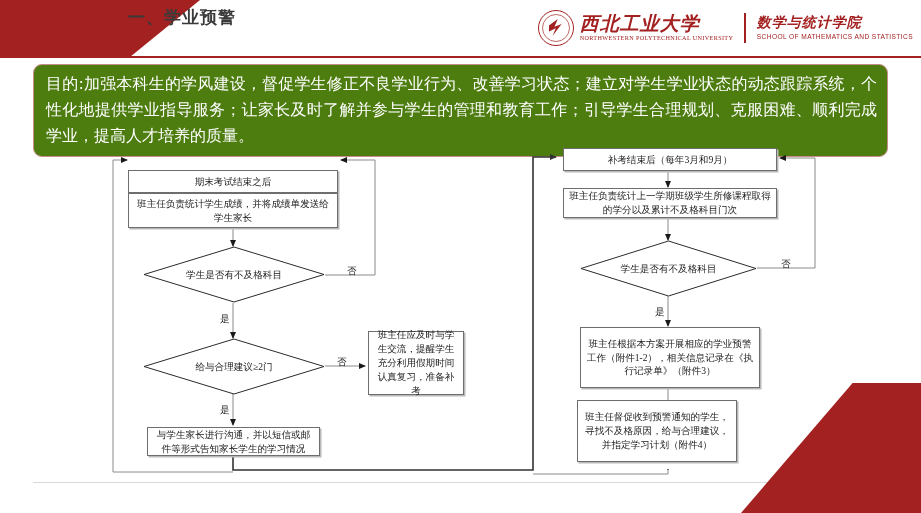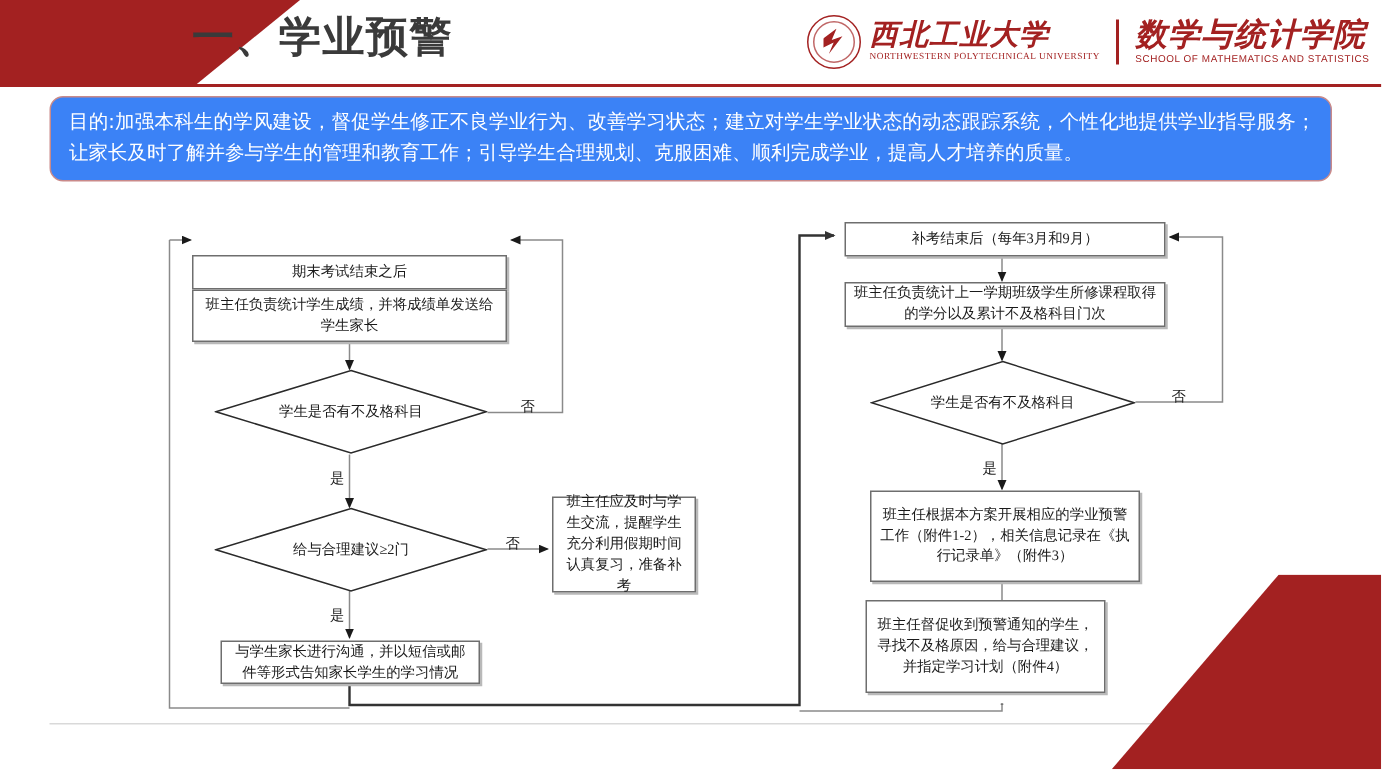--- a/index.html
+++ b/index.html
@@ -18,21 +18,21 @@
     background:#ffffff;
   }
   .hdr-red-shape{
     position:absolute;left:0;top:0;width:220px;height:57px;
     background:#a32121;
     clip-path:polygon(0 0, 200px 0, 130px 57px, 0 57px);
   }
   .hdr-title{
     position:absolute;left:128px;top:6px;
     font-family:"DejaVu Sans","Liberation Sans",sans-serif;
-    font-size:28px;font-weight:bold;color:#3a3a3a;
+    font-size:17px;font-weight:bold;color:#3a3a3a;
     letter-spacing:1px;
     white-space:nowrap;
   }
   .hdr-rule{
     position:absolute;left:0;top:56px;width:921px;height:2px;background:#a32121;
   }
 
   
   .logo{
     position:absolute;right:8px;top:7px;height:42px;
@@ -59,38 +59,38 @@
     font-style:italic;letter-spacing:1px;line-height:1.05;white-space:nowrap;
   }
   .logo-en{
     font-family:"Liberation Serif","DejaVu Serif",serif;
     color:#a32121;font-size:6.2px;letter-spacing:.35px;line-height:1.1;
     white-space:nowrap;margin-top:1px;
   }
   .logo-div{width:1.5px;height:30px;background:#a32121;margin:0 5px;flex:none;}
   .logo-school-cn{
     font-family:"Liberation Serif","DejaVu Serif",serif;
-    color:#a32121;font-size:21px;font-weight:bold;font-style:italic;
+    color:#a32121;font-size:14px;font-weight:bold;font-style:italic;
     letter-spacing:1px;line-height:1.05;white-space:nowrap;
   }
   .logo-school-en{
     font-family:"Liberation Sans","DejaVu Sans",sans-serif;
     color:#a32121;font-size:6.6px;letter-spacing:.4px;line-height:1.1;
     white-space:nowrap;margin-top:2px;
   }
 
   
   .purpose{
     position:absolute;left:33px;top:64px;width:855px;
-    background:#3b82f6;
+    background:#4d7c0f;
     border:1.5px solid #c98a8a;
     border-radius:9px;
     color:#fff;
     font-family:"DejaVu Sans","Liberation Sans",sans-serif;
-    font-size:13px;line-height:1.62;
+    font-size:16px;line-height:1.62;
     padding:6px 10px 7px 12px;
     box-sizing:border-box;
     text-align:justify;
     font-weight:500;
   }
 
   
   #chart{position:absolute;left:0;top:0;width:921px;height:513px;}
 
   .node{

